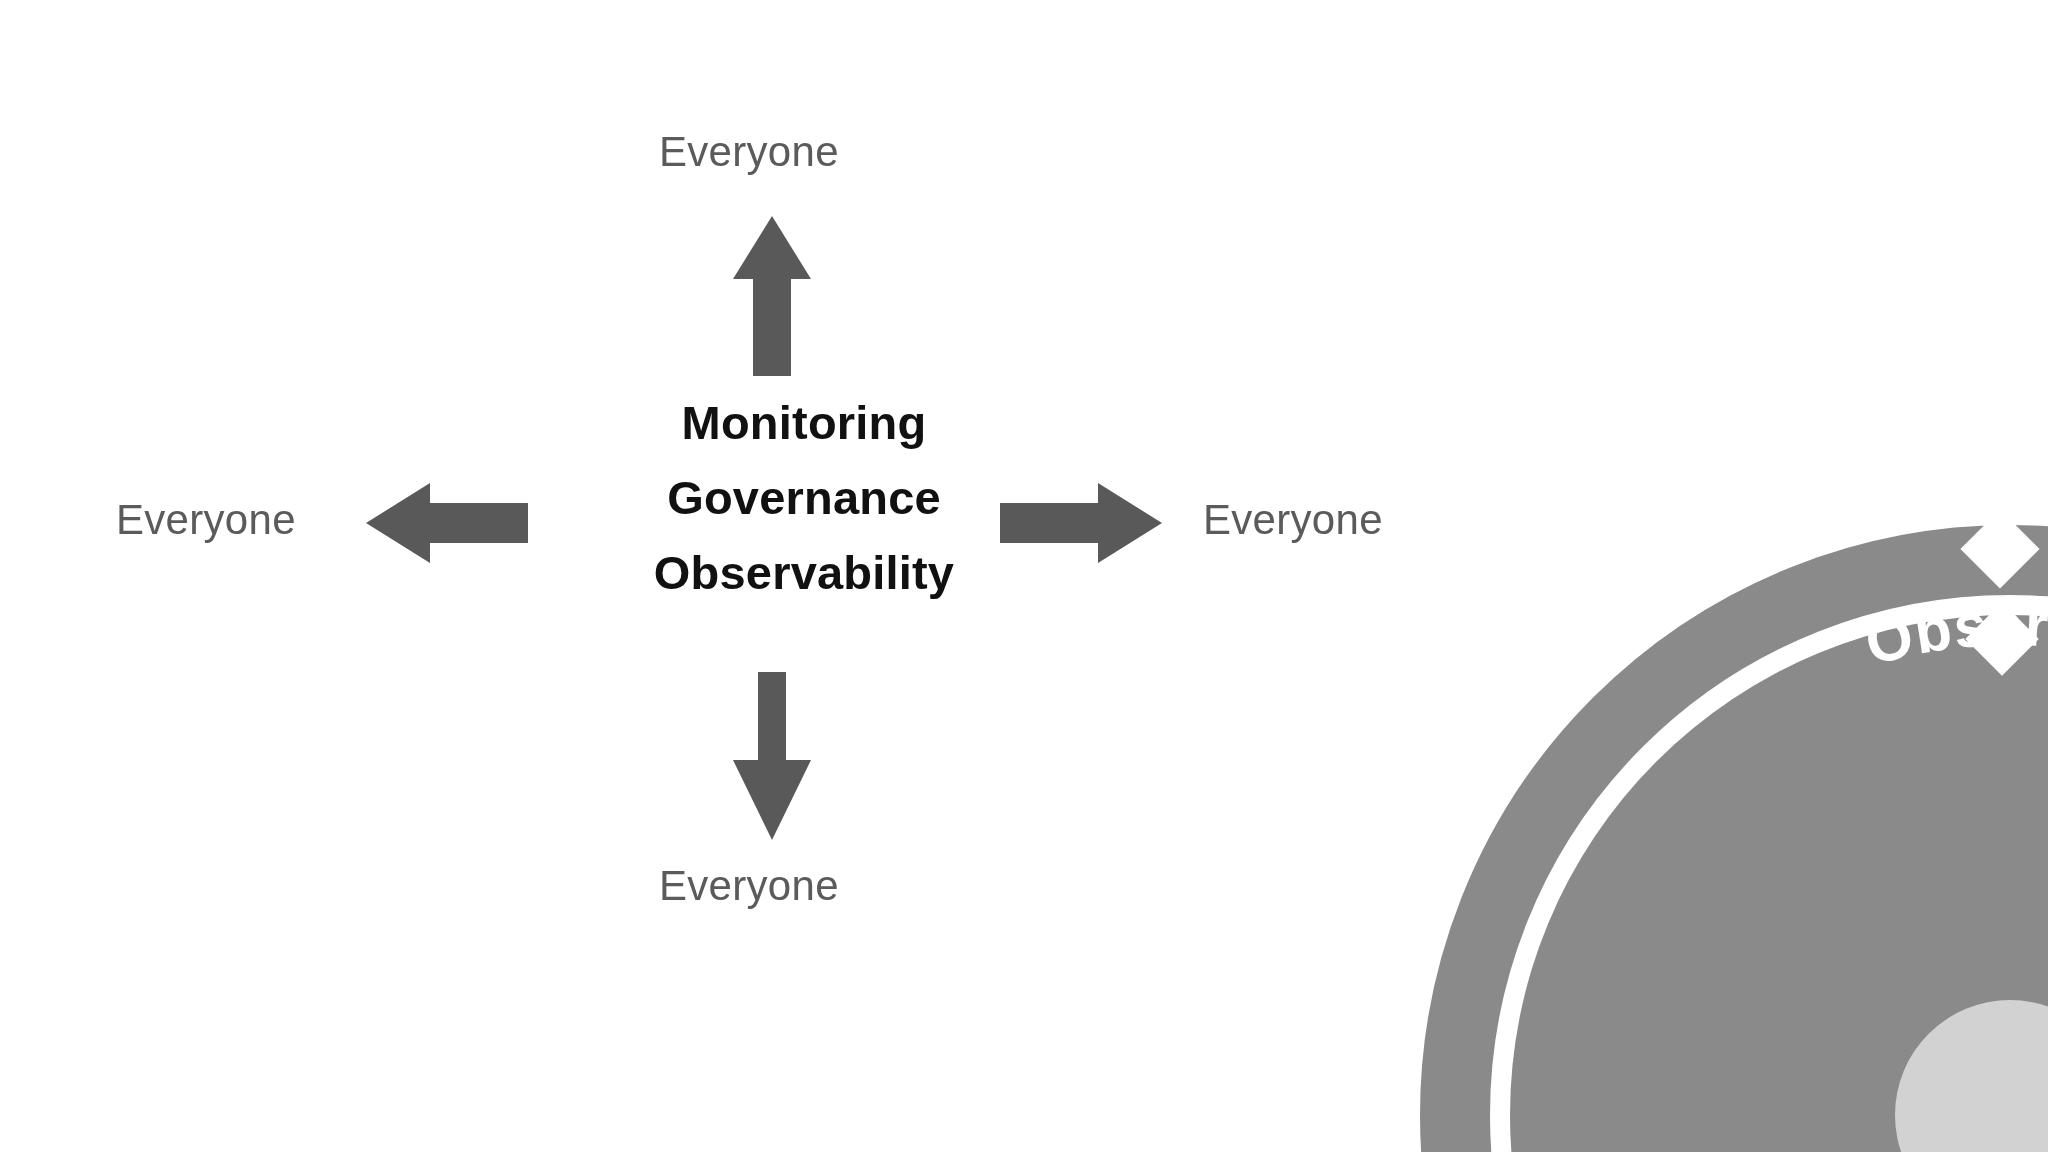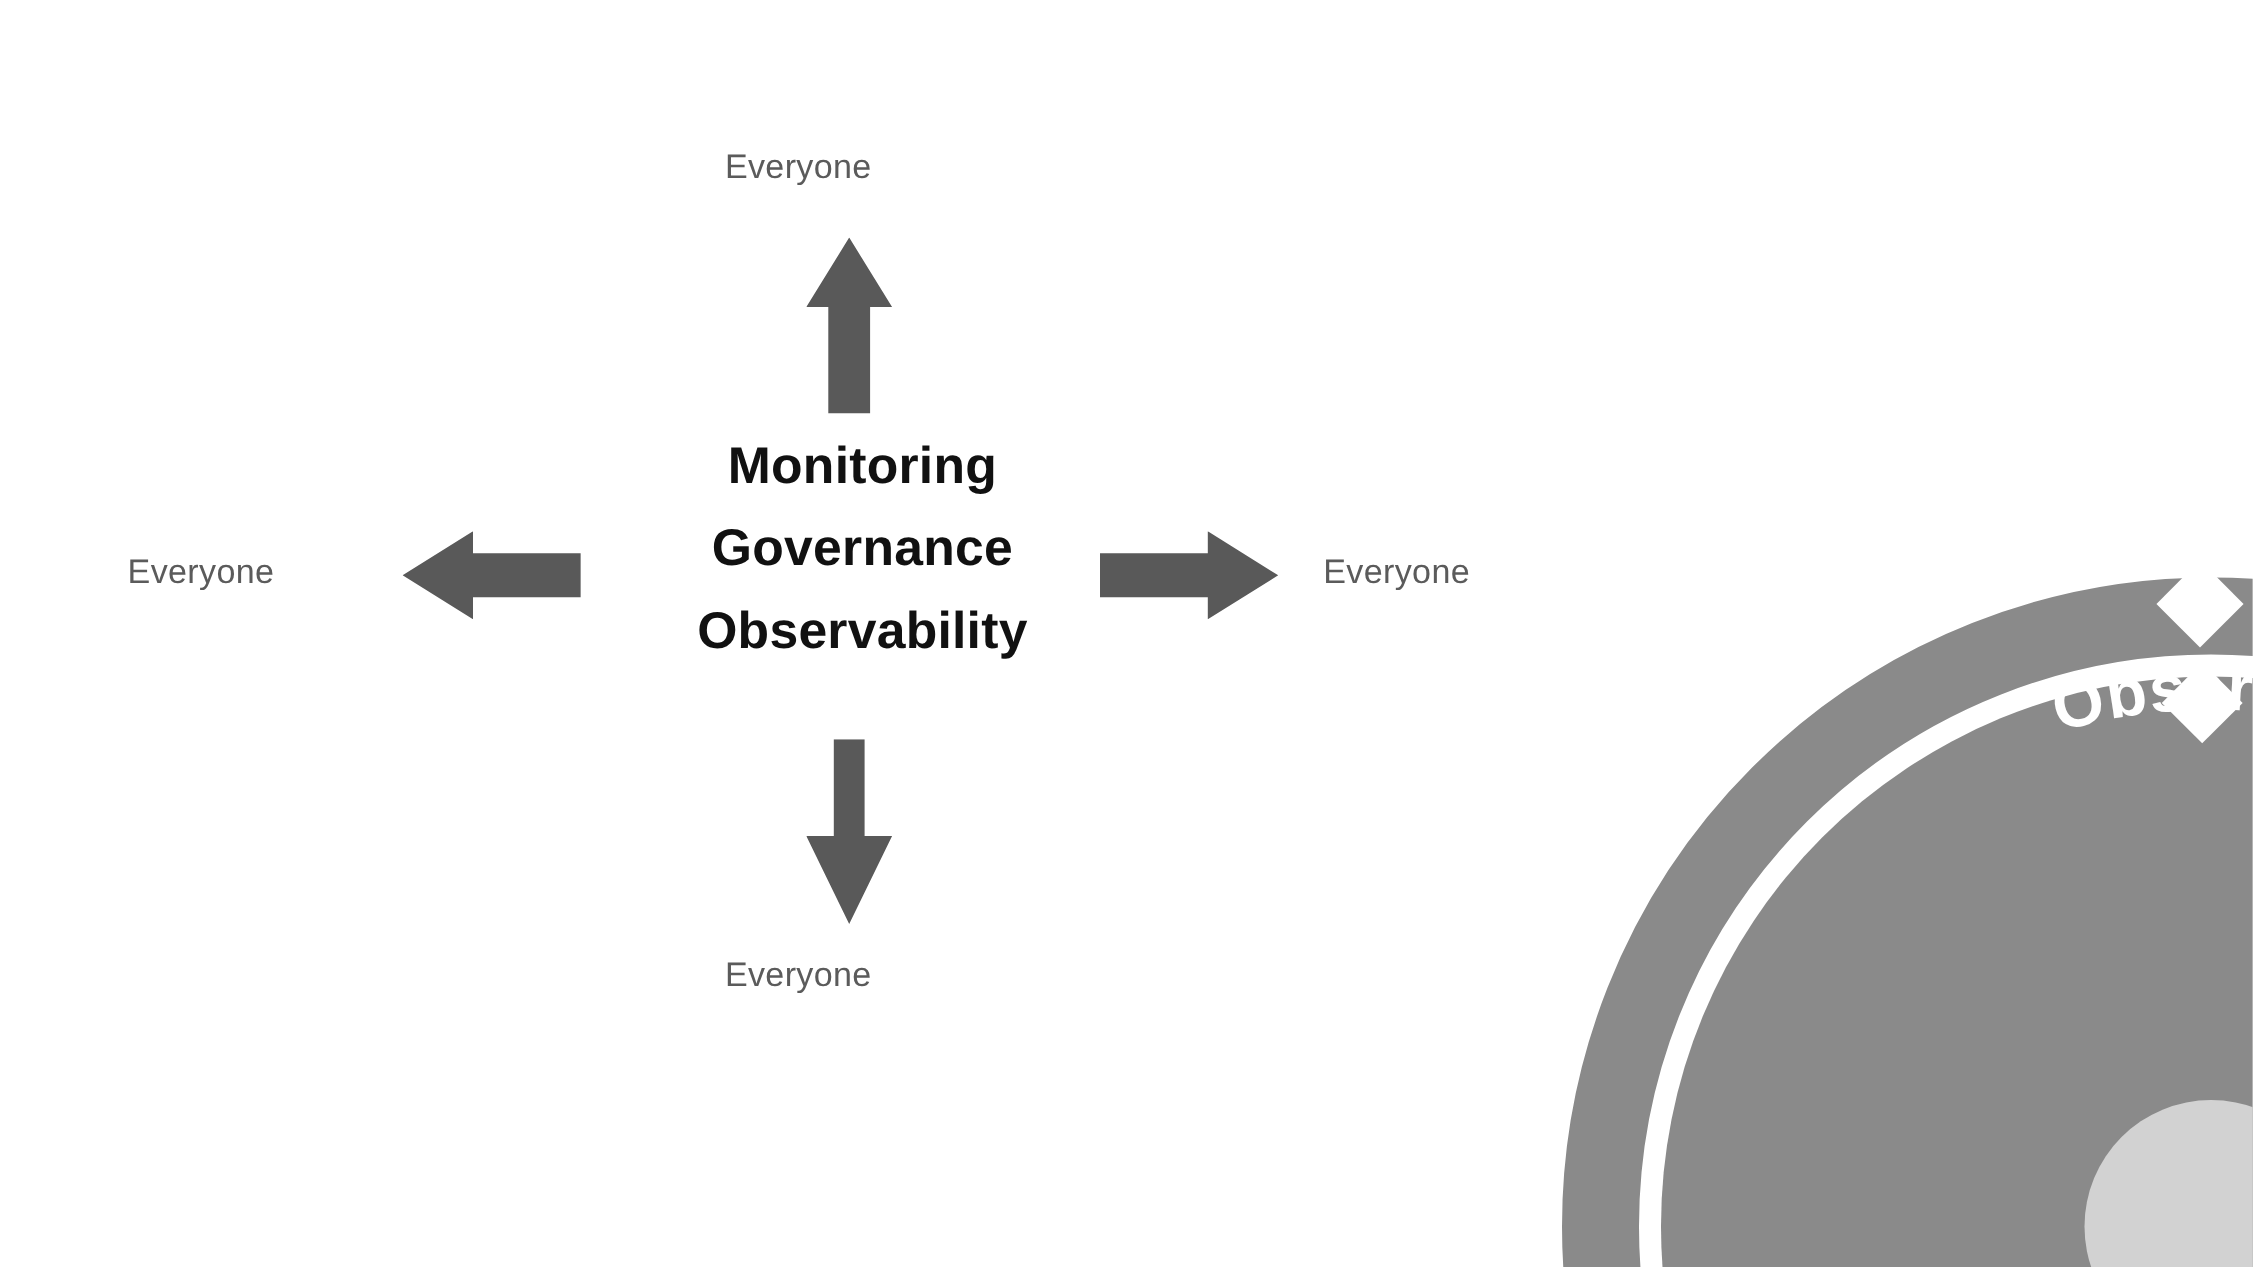--- a/index.html
+++ b/index.html
@@ -20,42 +20,42 @@
     position: absolute;
     inset: 0;
     width: 2048px;
     height: 1152px;
     background: #ffffff;
   }
 
   
   .center-stack {
     position: absolute;
-    left: 564px;
+    left: 584px;
     top: 385px;
     width: 440px;
     text-align: center;
     user-select: none;
   }
   .center-line {
     font-family: "Liberation Sans", sans-serif;
     font-weight: 700;
     font-size: 47px;
     line-height: 75px;
     letter-spacing: 0.2px;
     color: #111111;
     white-space: nowrap;
   }
 
   
   .everyone {
     position: absolute;
     font-family: "Liberation Sans", sans-serif;
     font-weight: 400;
-    font-size: 31px;
+    font-size: 42px;
     line-height: 48px;
     color: #5b5b5b;
     letter-spacing: 0.3px;
     white-space: nowrap;
     user-select: none;
   }
   .everyone-top    { left: 659px; top: 128px; }
   .everyone-bottom { left: 659px; top: 862px; }
   .everyone-left   { left: 116px; top: 496px; }
   .everyone-right  { left: 1203px; top: 496px; }

